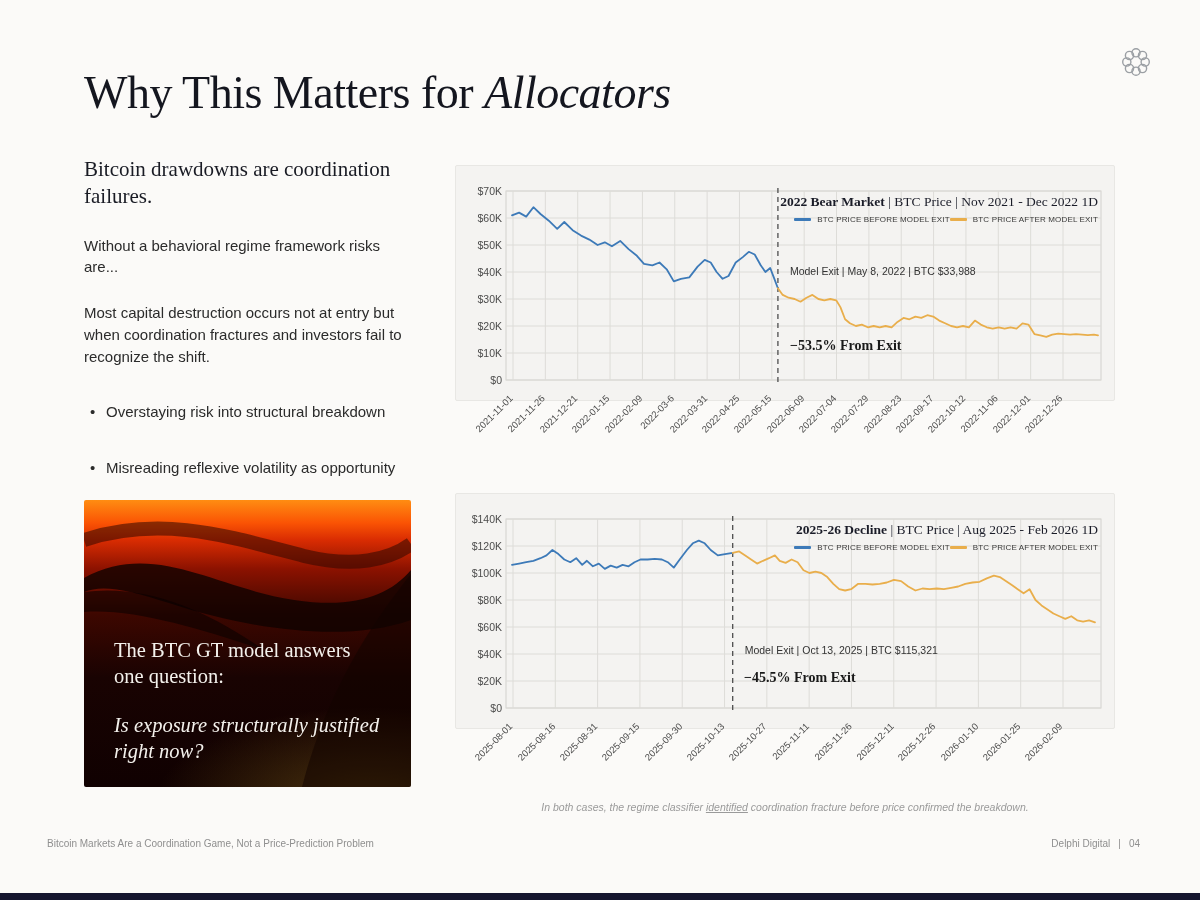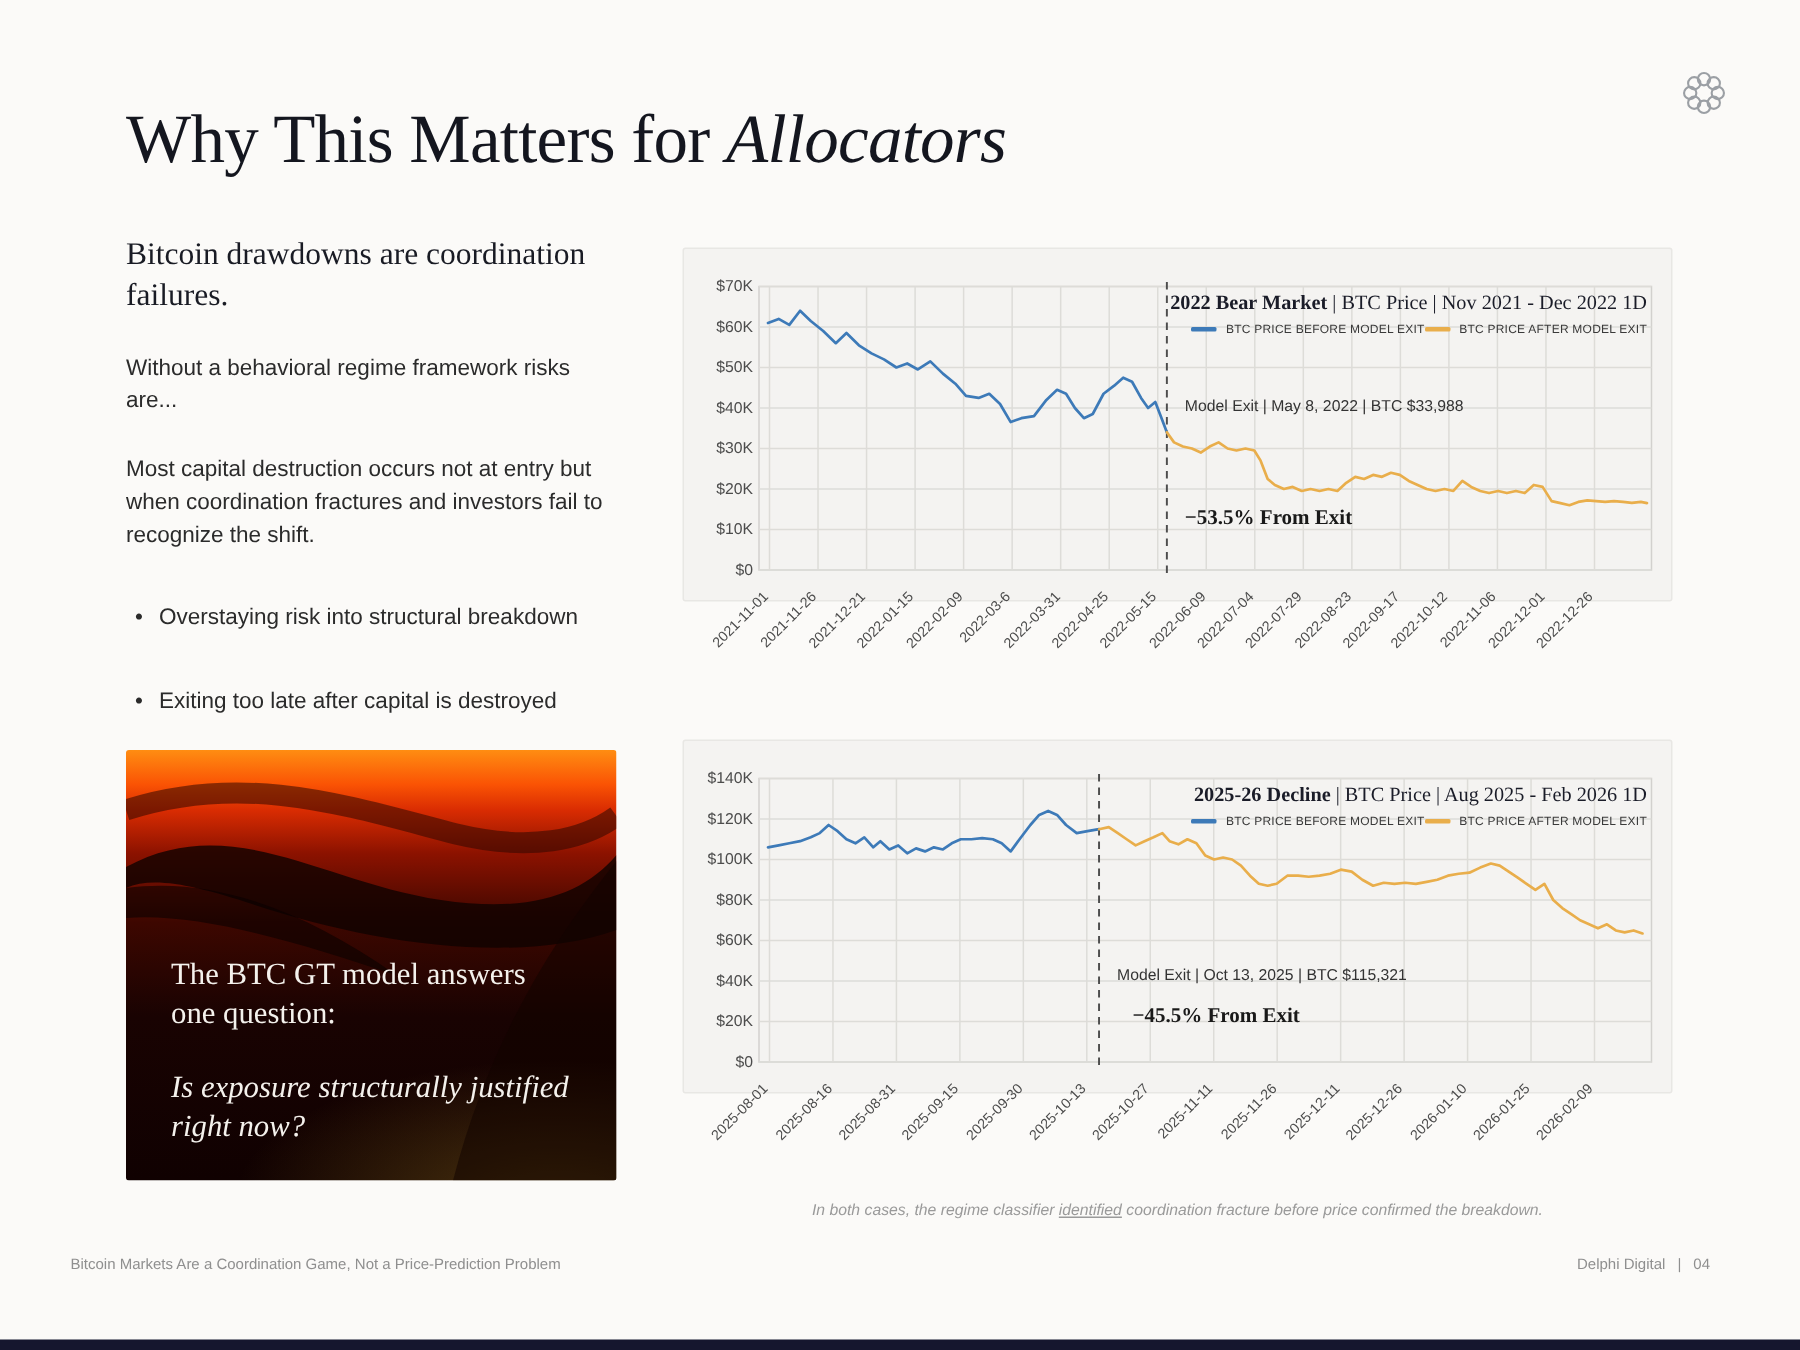--- a/index.html
+++ b/index.html
@@ -110,20 +110,21 @@
     <circle cx="15.999999999999998" cy="6.800000000000001" r="4.1" fill="none" stroke="#9B9FA4" stroke-width="1.4"></circle>
     <circle cx="22.505382386916235" cy="9.494617613083761" r="4.1" fill="none" stroke="#9B9FA4" stroke-width="1.4"></circle>
   </svg>
 
 <div class="left-col">
   <div class="left-heading">Bitcoin drawdowns are coordination failures.</div>
   <div class="para">Without a behavioral regime framework risks are...</div>
   <div class="para">Most capital destruction occurs not at entry but when coordination fractures and investors fail to recognize the shift.</div>
   <ul class="bullets">
     <li>Overstaying risk into structural breakdown</li>
+    <li>Misreading reflexive volatility as opportunity</li>
     <li>Exiting too late after capital is destroyed</li>
   </ul>
 </div>
 
 <div class="card">
   <svg class="card-art" viewBox="0 0 327 287" preserveAspectRatio="none">
     <path d="M0,40 C80,14 150,38 220,56 C270,68 305,60 327,44" stroke="rgba(45,7,0,0.55)" stroke-width="14" fill="none"></path>
     <path d="M0,78 C70,40 130,88 210,100 C270,109 305,96 327,70 L327,120 C260,144 160,128 85,103 C45,90 18,84 0,92 Z" fill="rgba(15,2,0,0.8)"></path>
     <path d="M327,74 C292,118 244,186 218,287 L327,287 Z" fill="rgba(18,3,0,0.55)"></path>
     <path d="M0,92 C60,84 120,108 180,150 C120,130 50,108 0,112 Z" fill="rgba(10,1,0,0.6)"></path>
@@ -280,21 +281,21 @@
     <div class="legend-item">
       <span class="legend-swatch" style="background:#3D7AB8"></span>
       <span class="legend-label">BTC PRICE BEFORE MODEL EXIT</span>
     </div>
     <div class="legend-item">
       <span class="legend-swatch" style="background:#E9AE4B"></span>
       <span class="legend-label">BTC PRICE AFTER MODEL EXIT</span>
     </div>
   </div>
   <div class="model-exit-label" style="left: 288.695px; top: 150.3px;">Model Exit | Oct 13, 2025 | BTC $115,321</div>
-  <div class="drawdown-label" style="left: 299px; top: 175.76px;">−45.5% From Exit</div>
+  <div class="drawdown-label" style="left: 288px; top: 175.76px;">−45.5% From Exit</div>
 <div class="y-tick" style="top: 19px;">$140K</div>
     <div class="y-tick" style="top: 46px;">$120K</div>
     <div class="y-tick" style="top: 73px;">$100K</div>
     <div class="y-tick" style="top: 100px;">$80K</div>
     <div class="y-tick" style="top: 127px;">$60K</div>
     <div class="y-tick" style="top: 154px;">$40K</div>
     <div class="y-tick" style="top: 181px;">$20K</div>
     <div class="y-tick" style="top: 208px;">$0</div>
     <div class="x-tick" style="left: 57px; top: 220px;">
       <span>2025-08-01</span>

